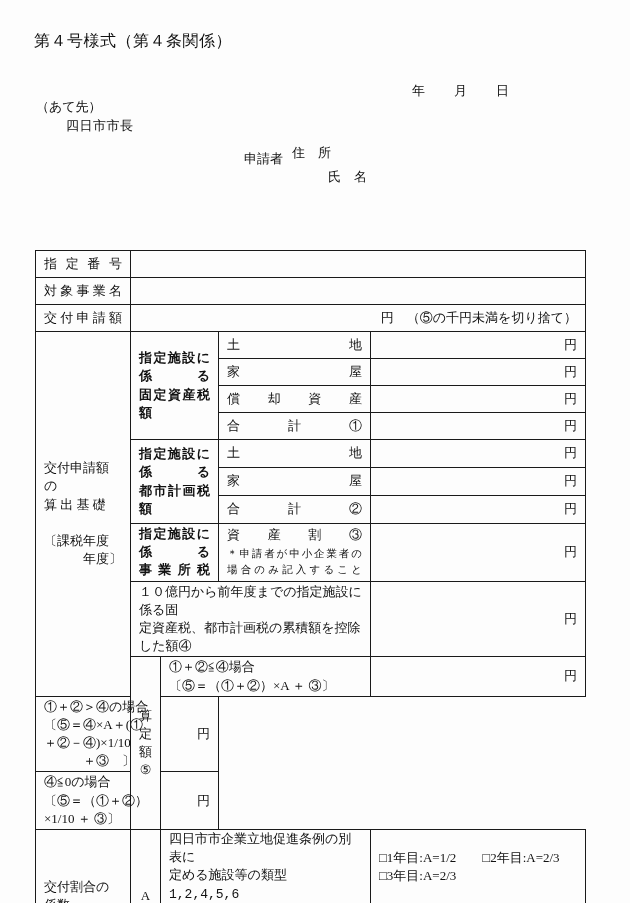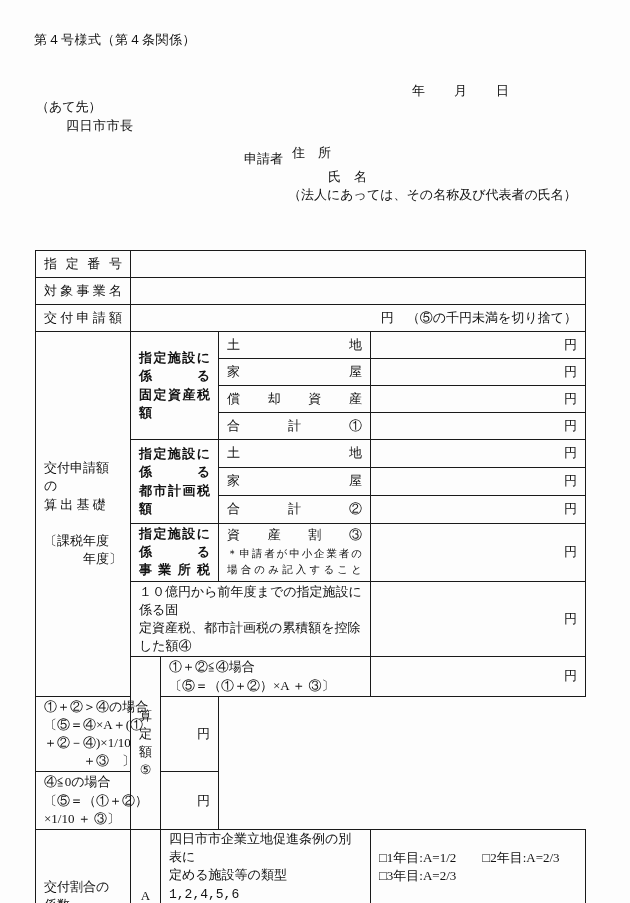--- a/index.html
+++ b/index.html
@@ -2,21 +2,21 @@
 <html><head>
 <meta charset="utf-8">
 <style>
   html,body { margin:0; padding:0; background:#ffffff; }
   .page {
     position:relative; width:630px; height:903px; background:#fdfdfd;
     font-family:"Liberation Serif","DejaVu Serif",serif;
     color:#111; font-size:13px; overflow:hidden;
   }
   .abs { position:absolute; white-space:pre-line; }
-  .form-number { left:34px; top:31px; font-size:13px; letter-spacing:0.5px; }
+  .form-number { left:34px; top:31px; font-size:16px; letter-spacing:0.5px; }
   .doc-title { left:0; right:0; top:50px; text-align:center; font-size:17px;
                font-weight:bold; letter-spacing:0.45em; text-indent:0.45em; }
   .date-line { right:120px; top:82px; letter-spacing:1px; }
   .addressee-label { left:36px; top:98px; }
   .addressee-name  { left:66px; top:117px; letter-spacing:0.5px; }
   .address-label   { left:292px; top:144px; }
   .applicant-label { left:244px; top:150px; }
   .name-label      { left:292px; top:168px;margin-left:36px; }
   .corp-note       { left:288px; top:186px; }
   .intro { left:35px; top:213px; width:552px; text-indent:1em;
@@ -45,21 +45,20 @@
 
 <div class="page">
 
   <div class="abs form-number">第４号様式（第４条関係）</div>
   <div class="abs date-line">年　　月　　日</div>
   <div class="abs addressee-label">（あて先）</div>
   <div class="abs addressee-name">四日市市長</div>
   <div class="abs address-label">住　所</div>
   <div class="abs applicant-label">申請者</div>
   <div class="abs name-label">氏　名</div>
-  <div class="abs corp-note">（法人にあっては、その名称及び代表者の氏名）</div>
 
   <table class="apptable">
     <colgroup>
       <col style="width:95px">
         <col style="width:30px">
         <col style="width:58px">
       <col style="width:152px">
         <col style="width:215px">
     </colgroup>
 

